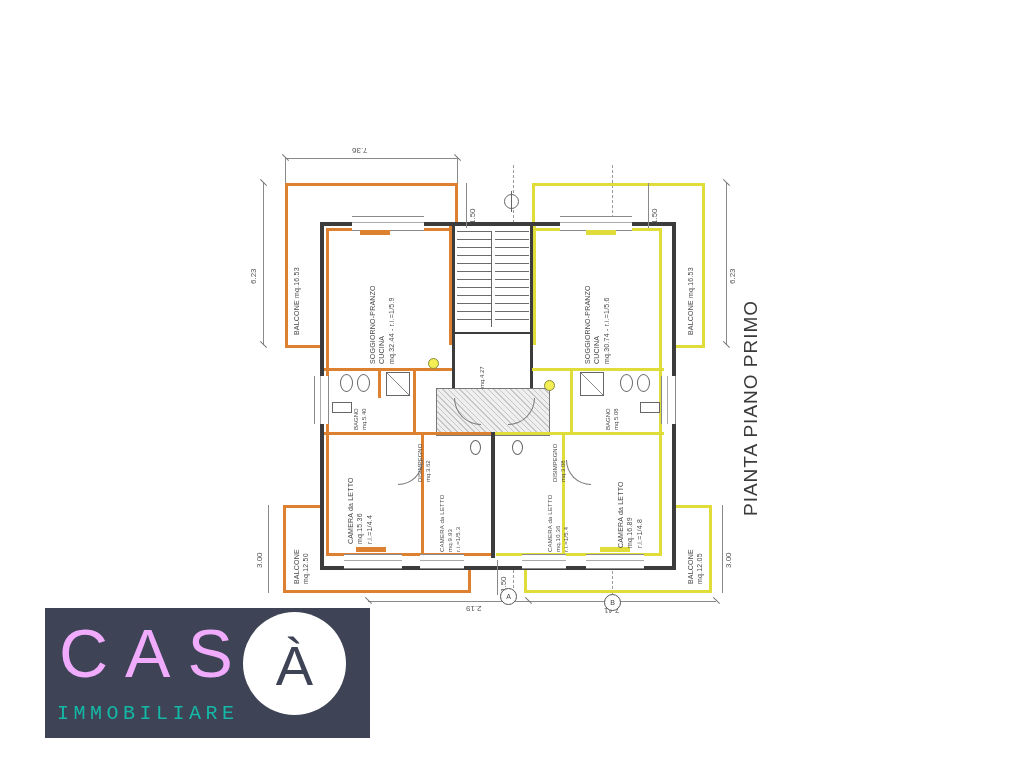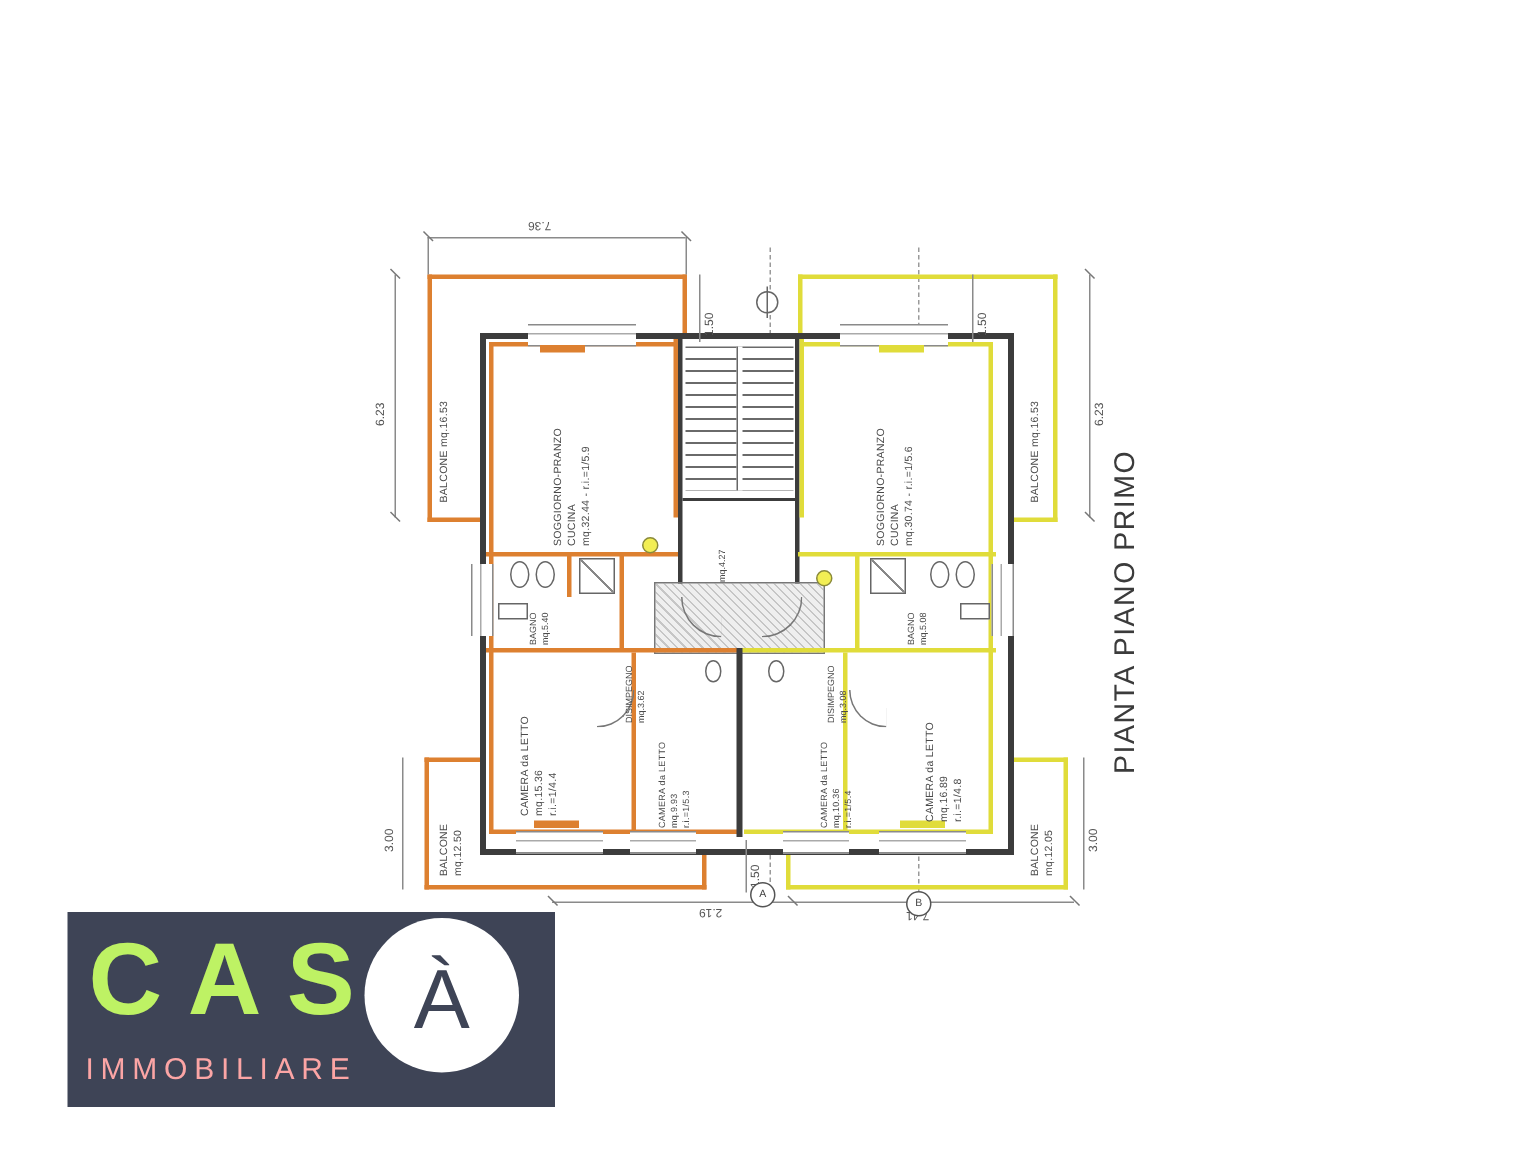--- a/index.html
+++ b/index.html
@@ -34,26 +34,26 @@
   .hatch{position:absolute;border:1px solid #777;
          background:repeating-linear-gradient(45deg,#c6c6c6 0 1px,#efefef 1px 4px);}
   .stairs{position:absolute;background:repeating-linear-gradient(180deg,#6a6a6a 0 1px,transparent 1px 8px);}
   .marker{position:absolute;width:15px;height:15px;border:1px solid #555;border-radius:50%;
           background:#fff;font-size:7px;color:#444;display:flex;align-items:center;justify-content:center;}
   .lightdot{position:absolute;width:9px;height:9px;border:1px solid #8a8a3a;border-radius:50%;background:#f2ee54;}
   .bench{position:absolute;width:13px;height:13px;border:1px solid #666;border-radius:50%;background:#fff;}
   .bench::after{content:"";position:absolute;left:6px;top:-4px;width:1px;height:21px;background:#666;}
   
   .logo{position:absolute;left:45px;top:608px;width:325px;height:130px;background:#3e4456;}
-  .logo-word{position:absolute;left:14px;top:6px;font-size:68px;font-weight:700;color:#bef264;
+  .logo-word{position:absolute;left:14px;top:6px;font-size:68px;font-weight:400;color:#f0abfc;
              letter-spacing:17px;font-family:"Liberation Sans", sans-serif;}
   .logo-circle{position:absolute;left:198px;top:4px;width:103px;height:103px;border-radius:50%;
                background:#fff;display:flex;align-items:center;justify-content:center;}
   .logo-accent{font-size:56px;color:#3e4456;font-weight:400;padding-top:4px;}
-  .logo-sub{position:absolute;left:12px;top:94px;font-size:20px;color:#fca5a5;letter-spacing:4.5px;}
+  .logo-sub{position:absolute;left:12px;top:94px;font-size:20px;color:#14b8a6;letter-spacing:4.5px;font-family:Liberation Mono, monospace;}
   .title{position:absolute;left:740px;top:276px;height:240px;writing-mode:vertical-rl;
          transform:rotate(180deg);font-size:19px;color:#3b3b3b;letter-spacing:1px;white-space:nowrap;}
 </style>
 </head>
 <body>
 
 <div class="page">
 
   <div class="title">PIANTA PIANO PRIMO</div>
 

